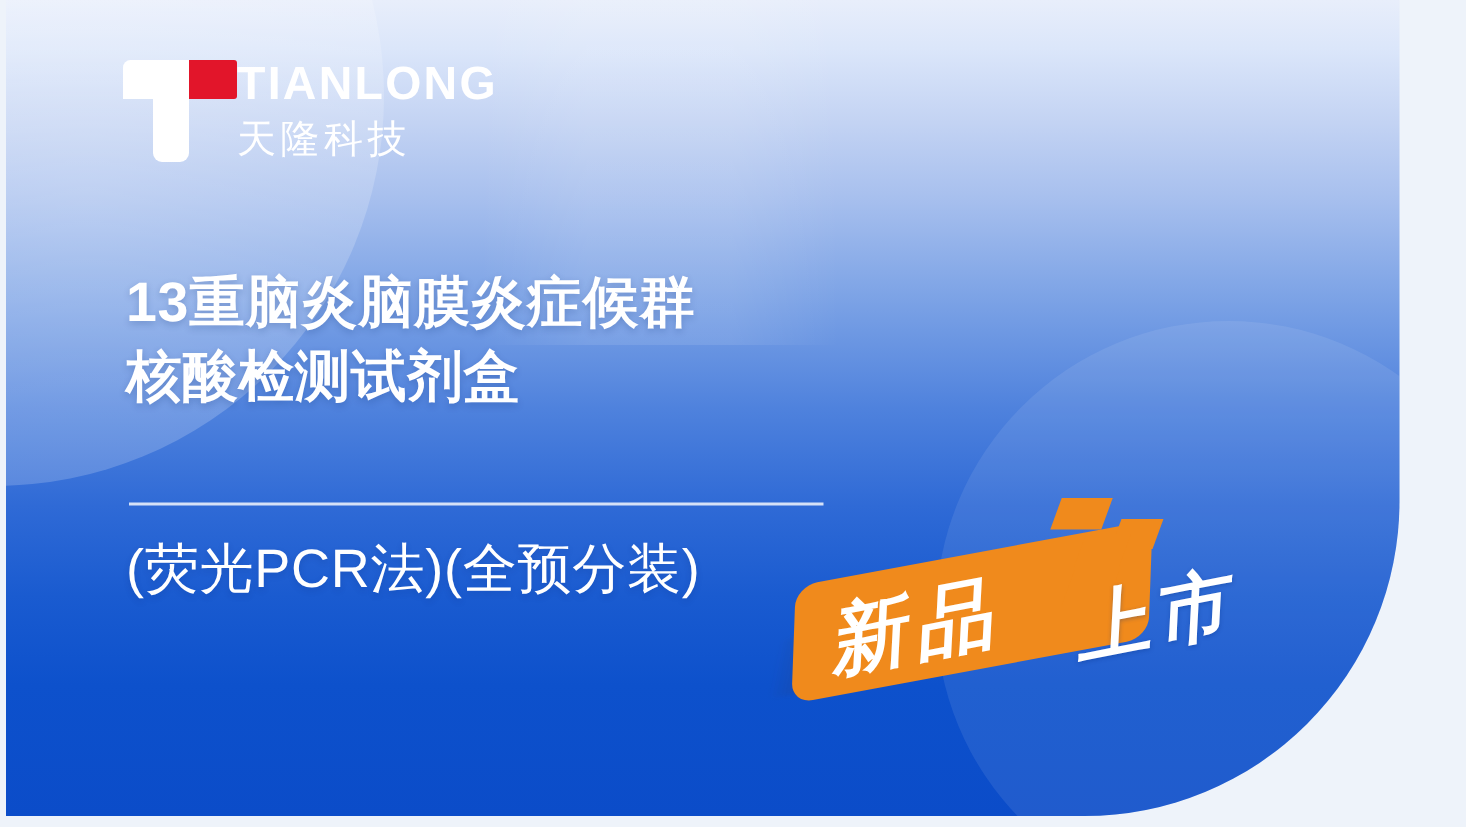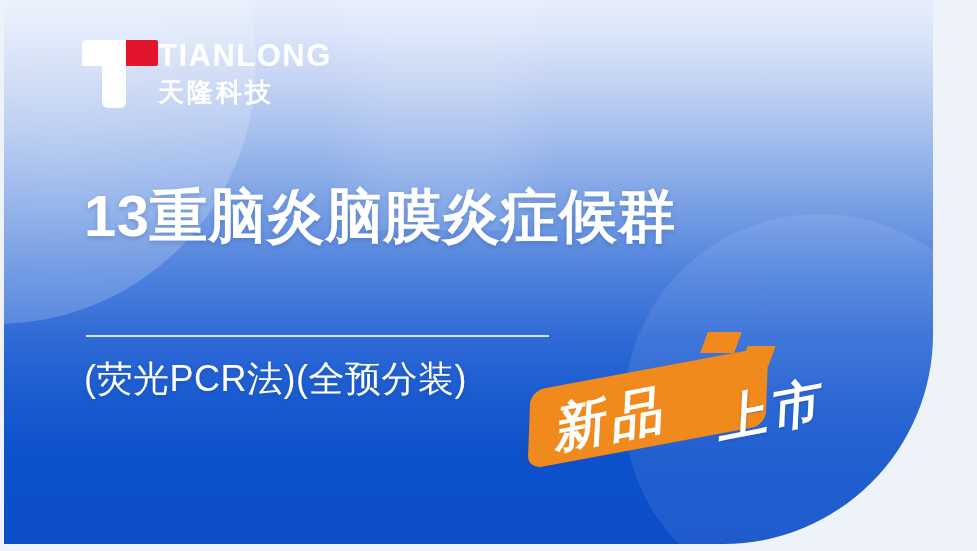--- a/index.html
+++ b/index.html
@@ -109,34 +109,34 @@
   .logo-en{
     color:#ffffff;
     font-size:31px;
     font-weight:bold;
     letter-spacing:1.5px;
     line-height:1.05;
   }
   .logo-cn{
     color:#ffffff;
     font-size:26px;
-    font-weight:bold;
+    font-weight:normal;
     letter-spacing:3px;
     line-height:1.25;
     margin-top:3px;
   }
 
   
   .headline{
     position:absolute;
     left:80px; top:178px;
     color:#ffffff;
   }
   .headline .hl{
-    font-size:58px;
+    font-size:37px;
     font-weight:bold;
     line-height:1.32;
     letter-spacing:0.5px;
     text-shadow:0 2px 5px rgba(10,40,110,0.22);
     white-space:nowrap;
   }
 
   .divider{
     position:absolute;
     left:82px; top:335px;
@@ -250,20 +250,21 @@
         <span class="lm-notch"></span>
       </div>
       <div class="logo-text">
         <div class="logo-en">TIANLONG</div>
         <div class="logo-cn">天隆科技</div>
       </div>
     </div>
 
     <div class="headline">
       <div class="hl">13重脑炎脑膜炎症候群</div>
+      <div class="hl">核酸检测试剂盒</div>
     </div>
 
     <div class="divider"></div>
 
     <div class="subtitle">(荧光PCR法)(全预分装)</div>
 
     <div class="badge-wrap">
       <div class="badge-tail"></div>
       <div class="badge-plate"></div>
       <div class="badge-plate-text">

